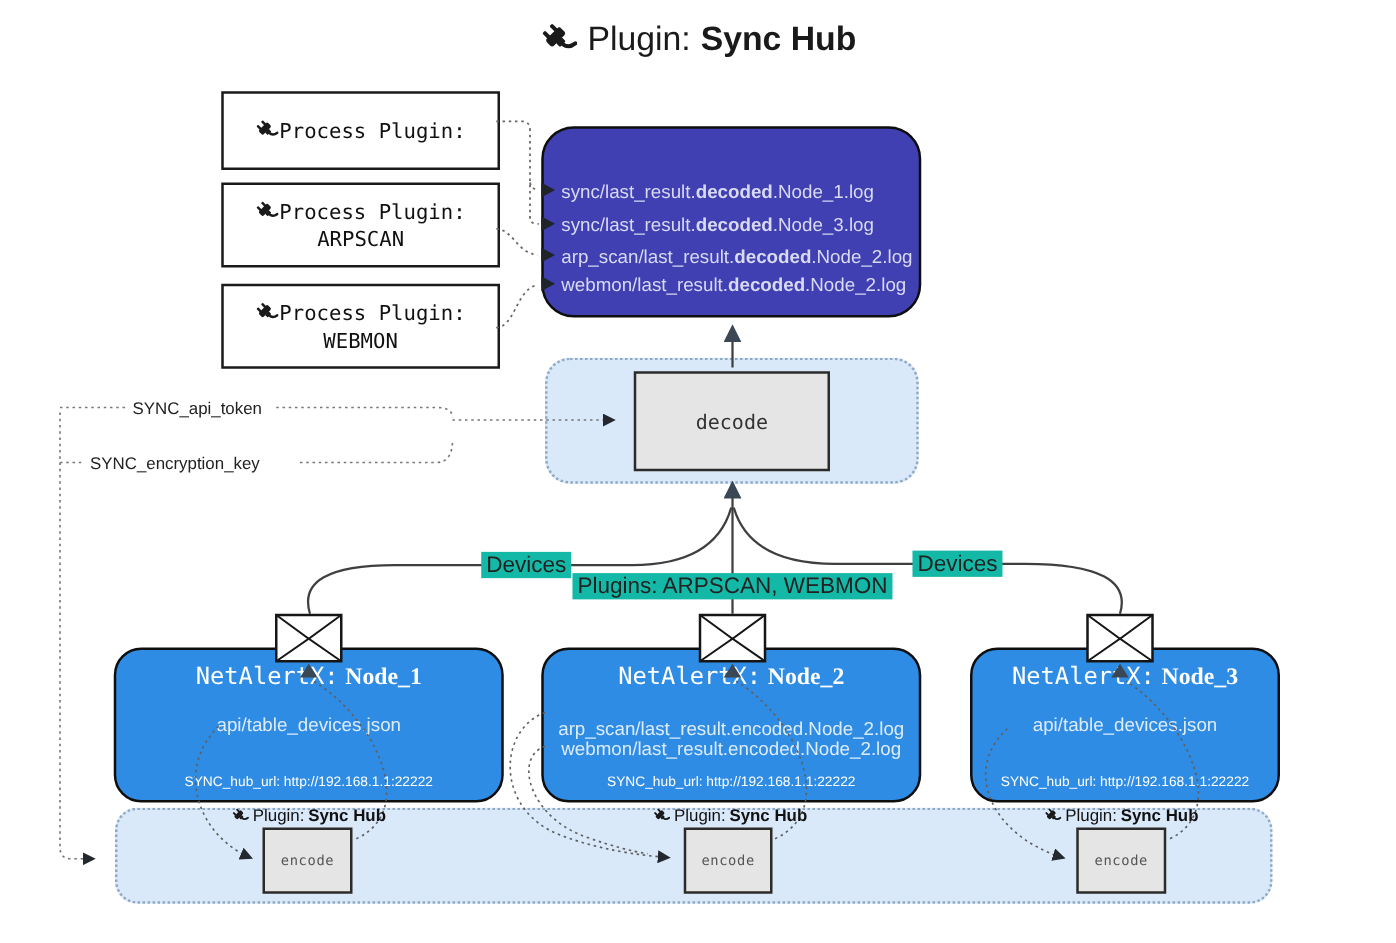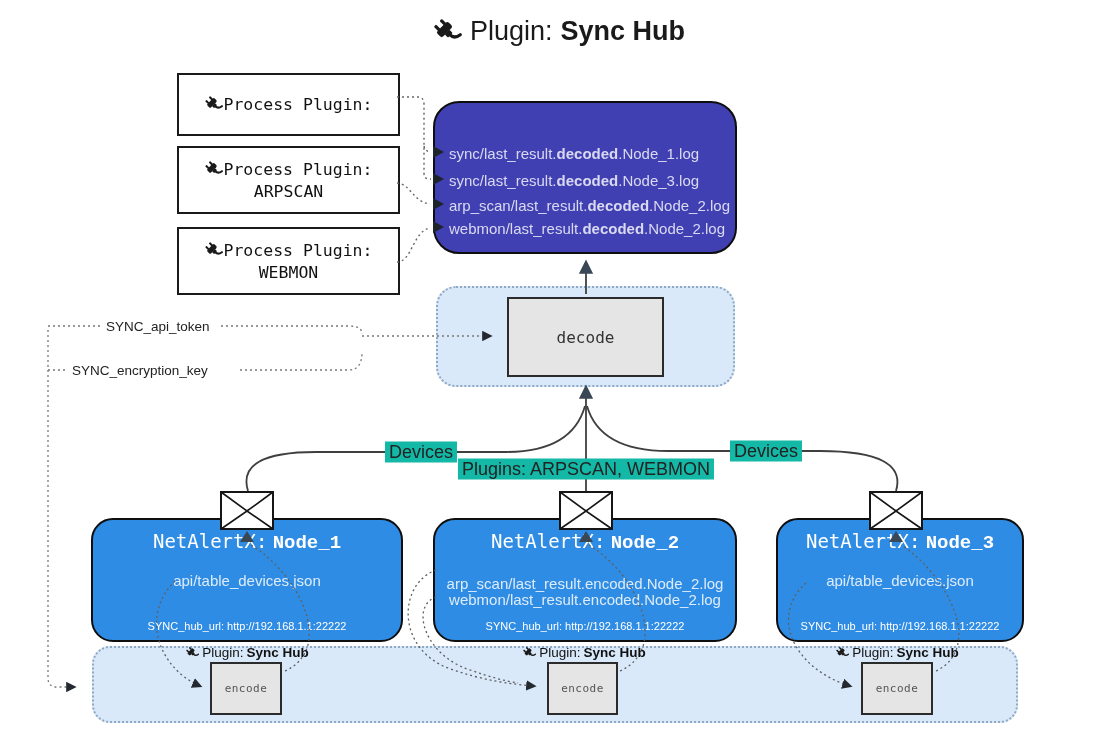--- a/index.html
+++ b/index.html
@@ -29,21 +29,21 @@
   .hub-url{top:80px;left:433px;width:300px;text-align:center;font-size:11px;color:#333;}
   
   .panel{background:var(--panel-bg,#d9e9fa);border:2px dotted var(--panel-border,#8fa9c4);border-radius:20px;box-sizing:border-box;}
   .iobox{background:#e5e5e5;border:2px solid #2b2b2b;font-family:"DejaVu Sans Mono",monospace;
          display:flex;align-items:center;justify-content:center;box-sizing:border-box;}
   .decode-box{font-size:16px;color:#333;}
   .encode-box{font-size:11px;color:#555;letter-spacing:.5px;}
   
   .node{background:var(--node-bg,#2f8ce4);border:2px solid #0e0e0e;border-radius:22px;color:#fff;}
   .node-title{text-align:center;font-size:19px;margin-top:10px;white-space:nowrap;}
-  .node-title b{font-family:Liberation Mono, monospace;font-weight:800;}
+  .node-title b{font-family:Liberation Serif, serif;font-weight:800;}
   .node-file{position:absolute;left:0;width:100%;text-align:center;font-size:15px;color:var(--node-text,#ddecfb);white-space:nowrap;}
   .node-url{position:absolute;left:0;top:100px;width:100%;text-align:center;font-size:11px;color:#fff;white-space:nowrap;}
   
   .badge{position:absolute;background:#14b8a6;font-size:18px;color:#222;padding:0 4px;white-space:nowrap;
          transform:translate(-50%,-50%);}
   .setting{position:absolute;font-size:13.5px;color:#222;background:#fff;padding:0 3px;white-space:nowrap;}
   .enc-label{position:absolute;font-size:13.5px;color:#111;white-space:nowrap;transform:translateX(-50%);
              display:flex;align-items:center;gap:3px;}
   .enc-label b{font-weight:800;}
   .plug{fill:var(--ink,#1a1a1a);}

